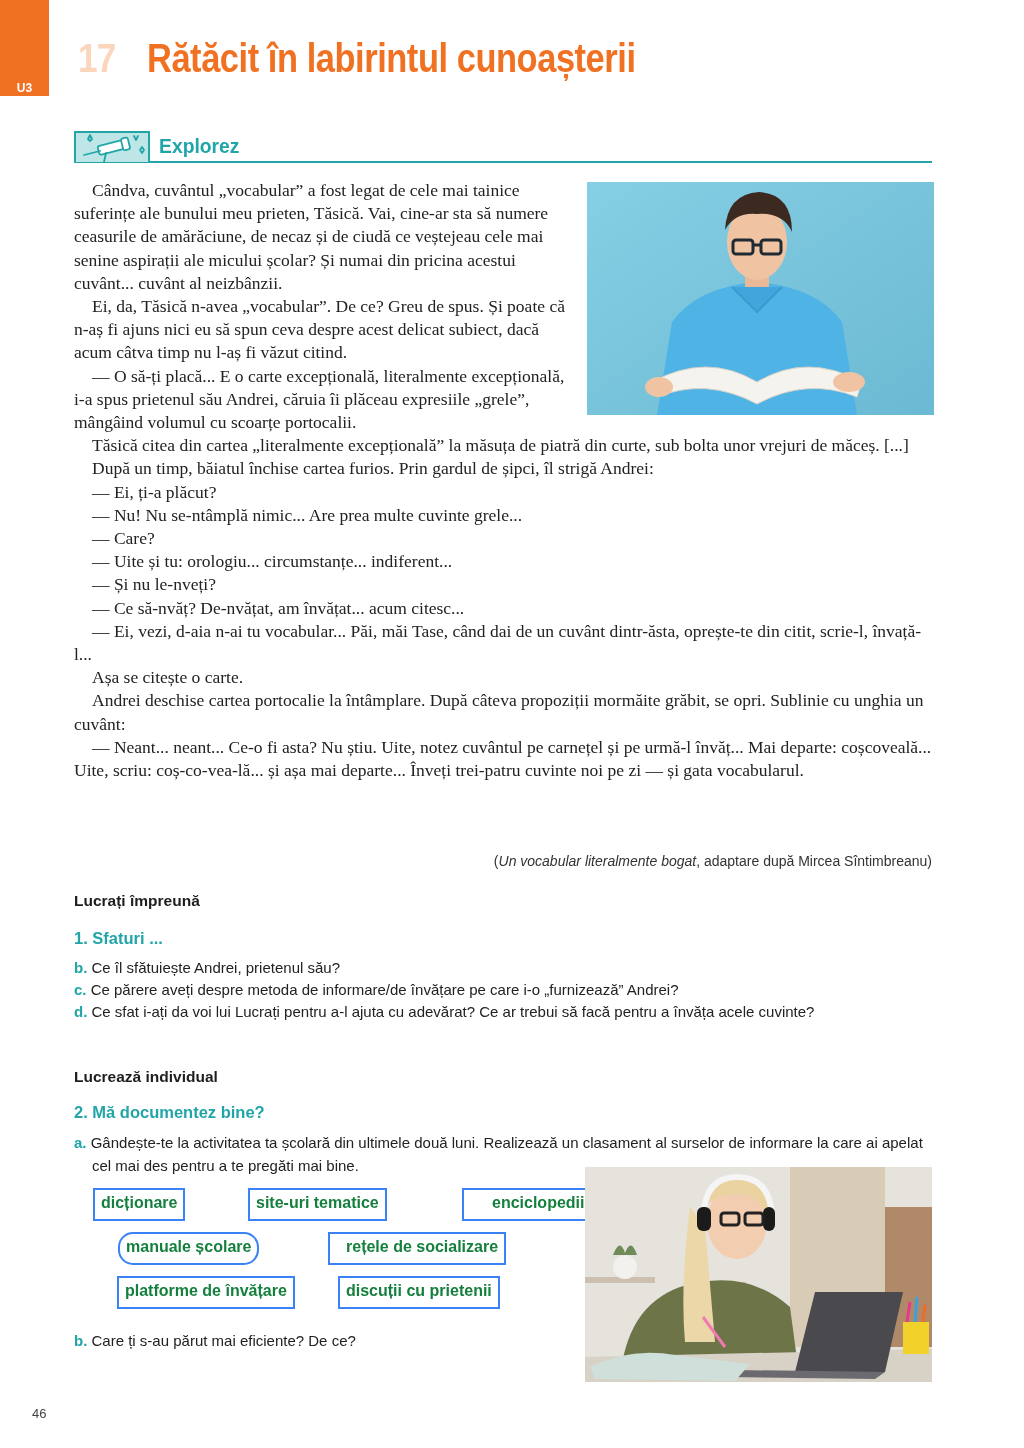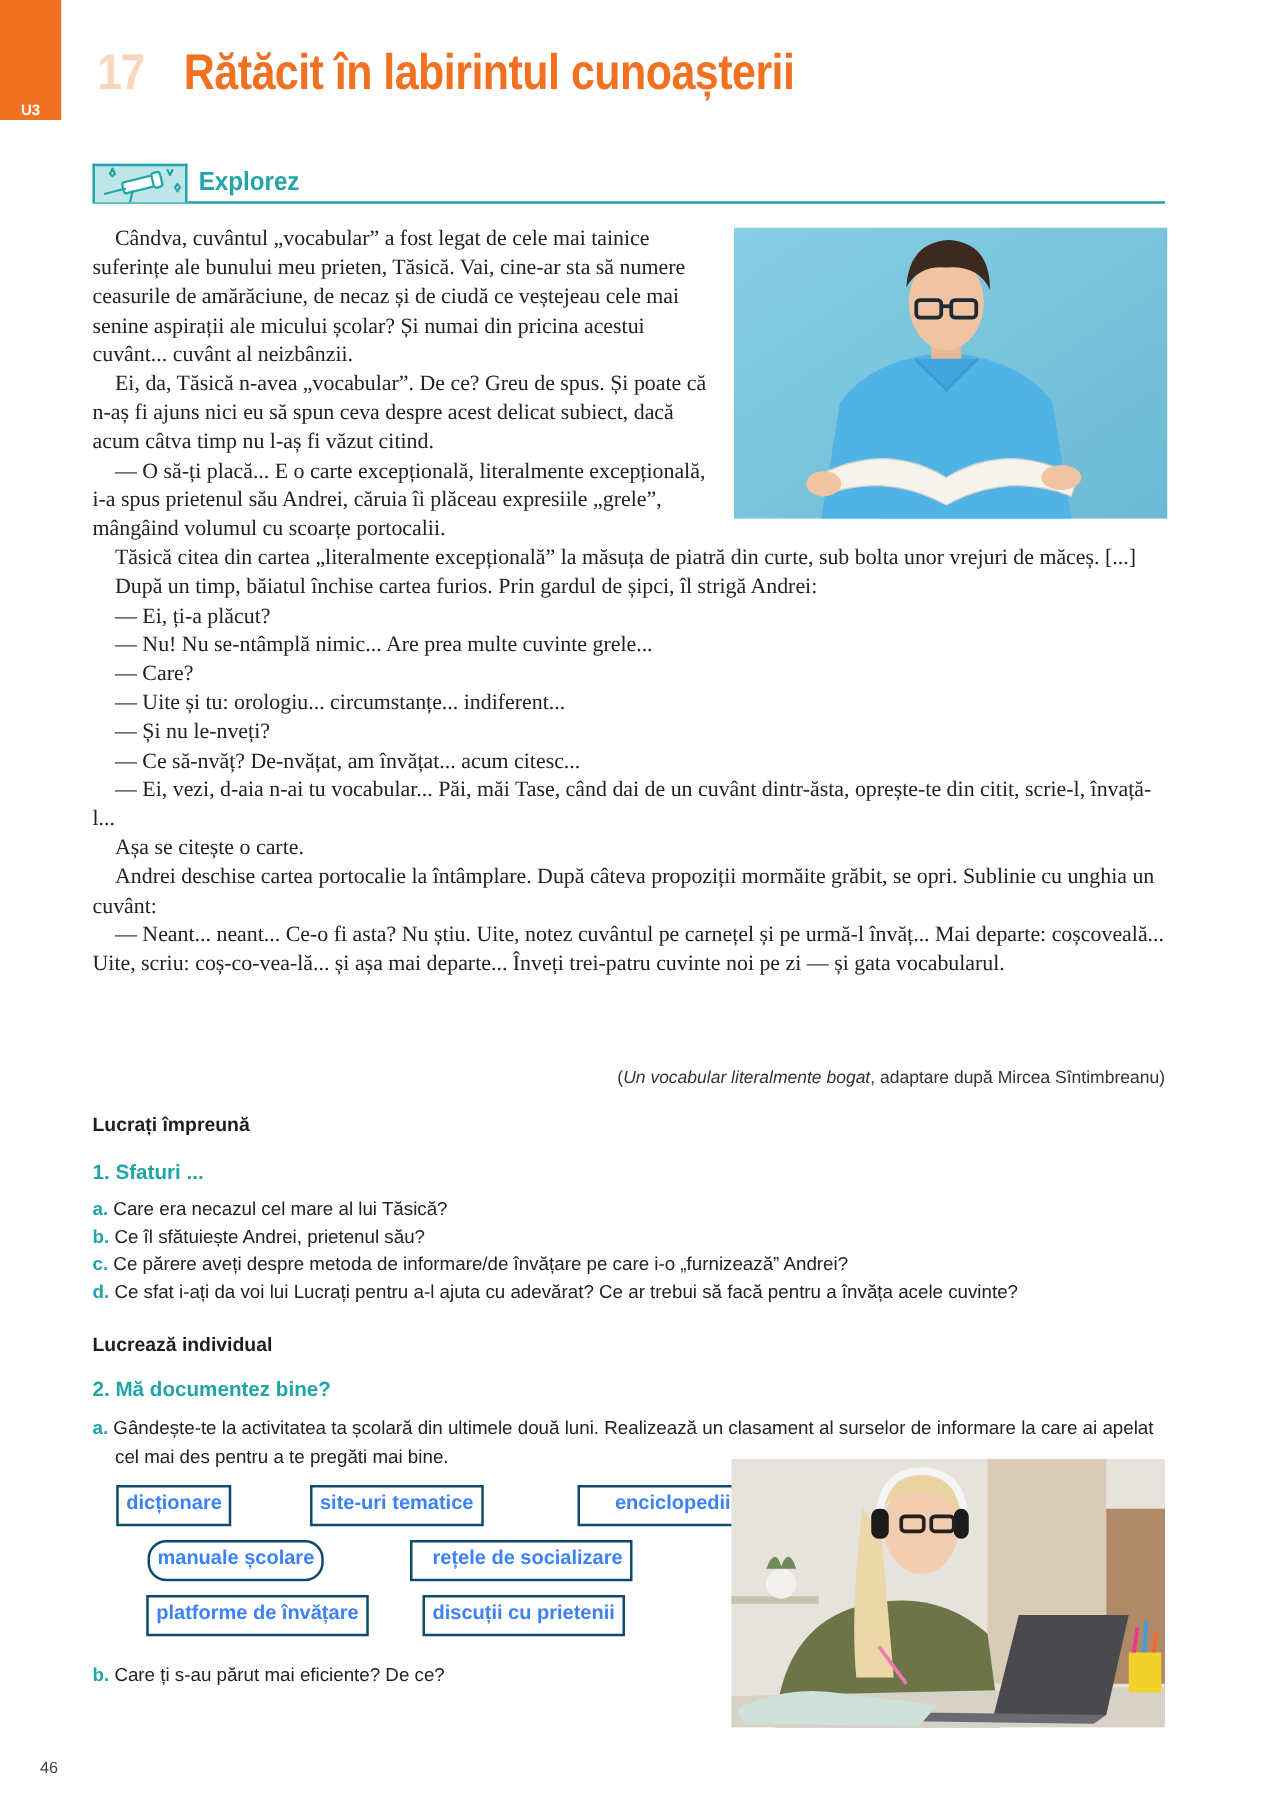--- a/index.html
+++ b/index.html
@@ -23,21 +23,21 @@
   .citation { position: absolute; right: 92px; top: 853px; font: 14px "Liberation Sans", sans-serif; color: #333; }
   .citation i { font-style: italic; }
 
   .sub-head { position: absolute; left: 74px; font: bold 15.5px "Liberation Sans", sans-serif; color: #1e1e1e; }
   .ex-title { position: absolute; left: 74px; font: bold 16.5px "Liberation Sans", sans-serif; color: #21a5a8; }
   .q-list { position: absolute; left: 74px; font: 15px/22px "Liberation Sans", sans-serif; color: #222; }
   .q-list .ltr { color: #21a5a8; font-weight: bold; }
   .q-wrap { position: absolute; left: 74px; width: 870px; font: 15px/23px "Liberation Sans", sans-serif; color: #222; padding-left: 18px; text-indent: -18px; }
   .q-wrap .ltr { color: #21a5a8; font-weight: bold; }
 
-  .chip { position: absolute; border: 2px solid #0c4a6e; padding: 4px 6px; font: bold 16px "Liberation Sans", sans-serif; color: #3b82f6; white-space: nowrap; height: 33px; }
+  .chip { position: absolute; border: 2px solid #3b82f6; padding: 4px 6px; font: bold 16px "Liberation Sans", sans-serif; color: #15803d; white-space: nowrap; height: 33px; }
 
   .photo2 { position: absolute; left: 585px; top: 1167px; width: 347px; height: 215px; }
 
   .page-num { position: absolute; left: 32px; top: 1406px; font: 13px "Liberation Sans", sans-serif; color: #444; }
 </style>
 </head>
 <body>
 
 <div class="unit-tab">
   <span>U3</span>
@@ -100,21 +100,20 @@
   <p>Așa se citește o carte.</p>
   <p>Andrei deschise cartea portocalie la întâmplare. După câteva propoziții mormăite grăbit, se opri. Sublinie cu unghia un cuvânt:</p>
   <p class="dialog">— Neant... neant... Ce-o fi asta? Nu știu. Uite, notez cuvântul pe carnețel și pe urmă-l învăț... Mai departe: coșcoveală... Uite, scriu: coș-co-vea-lă... și așa mai departe... Înveți trei-patru cuvinte noi pe zi — și gata vocabularul.</p>
 </div>
 
 <div class="citation"><span>(</span><i>Un vocabular literalmente bogat</i><span>, adaptare după Mircea Sîntimbreanu)</span></div>
 
 <div class="sub-head" style="top:892px">Lucrați împreună</div>
 <div class="ex-title" style="top:929px">1. Sfaturi ...</div>
 <div class="q-list" style="top:957px">
-  <div><span class="ltr">a.</span> <span>Care era necazul cel mare al lui Tăsică?</span></div>
   <div><span class="ltr">b.</span> <span>Ce îl sfătuiește Andrei, prietenul său?</span></div>
   <div><span class="ltr">c.</span> <span>Ce părere aveți despre metoda de informare/de învățare pe care i-o „furnizează” Andrei?</span></div>
   <div><span class="ltr">d.</span> <span>Ce sfat i-ați da voi lui Lucrați pentru a-l ajuta cu adevărat? Ce ar trebui să facă pentru a învăța acele cuvinte?</span></div>
 </div>
 
 <div class="sub-head" style="top:1068px">Lucrează individual</div>
 <div class="ex-title" style="top:1103px">2. Mă documentez bine?</div>
 <div class="q-wrap" style="top:1131px"><span class="ltr">a.</span> <span>Gândește-te la activitatea ta școlară din ultimele două luni. Realizează un clasament al surselor de informare la care ai apelat cel mai des pentru a te pregăti mai bine.</span></div>
 
 <div class="chip" style="left:93px; top:1188px;">dicționare</div>

